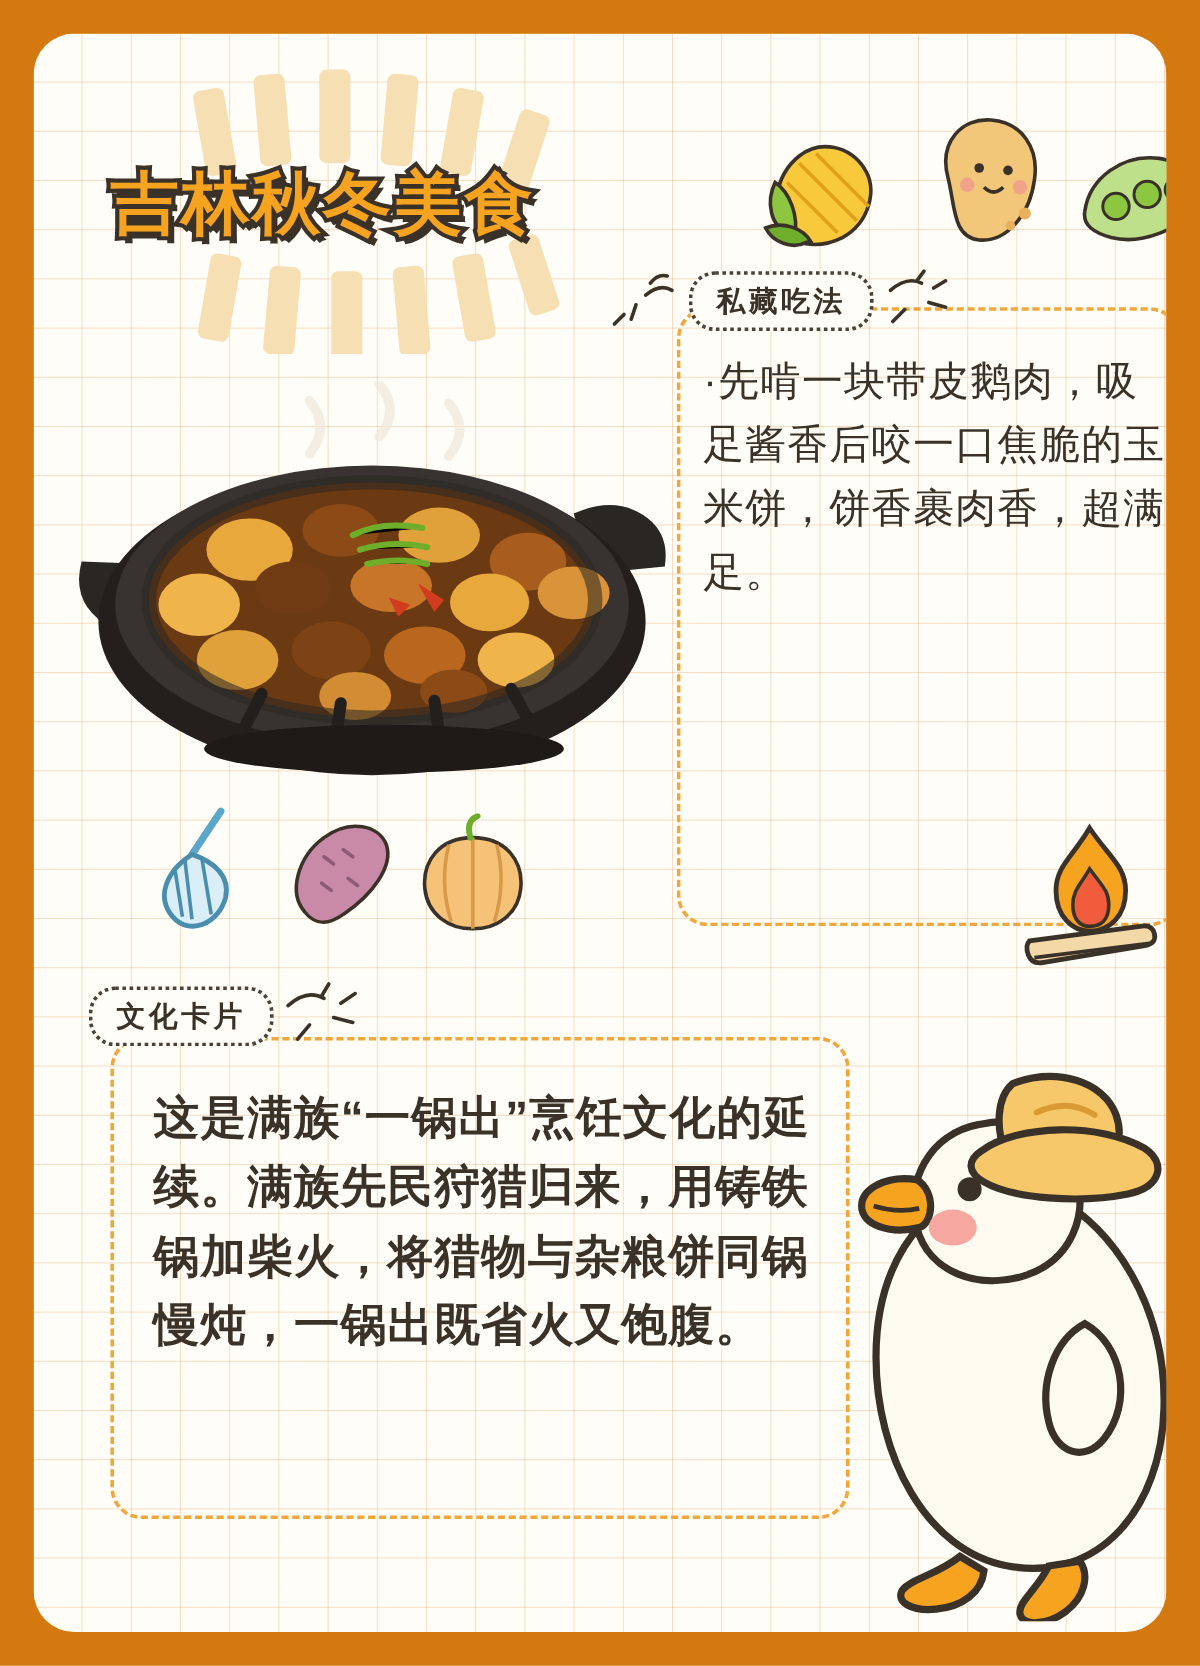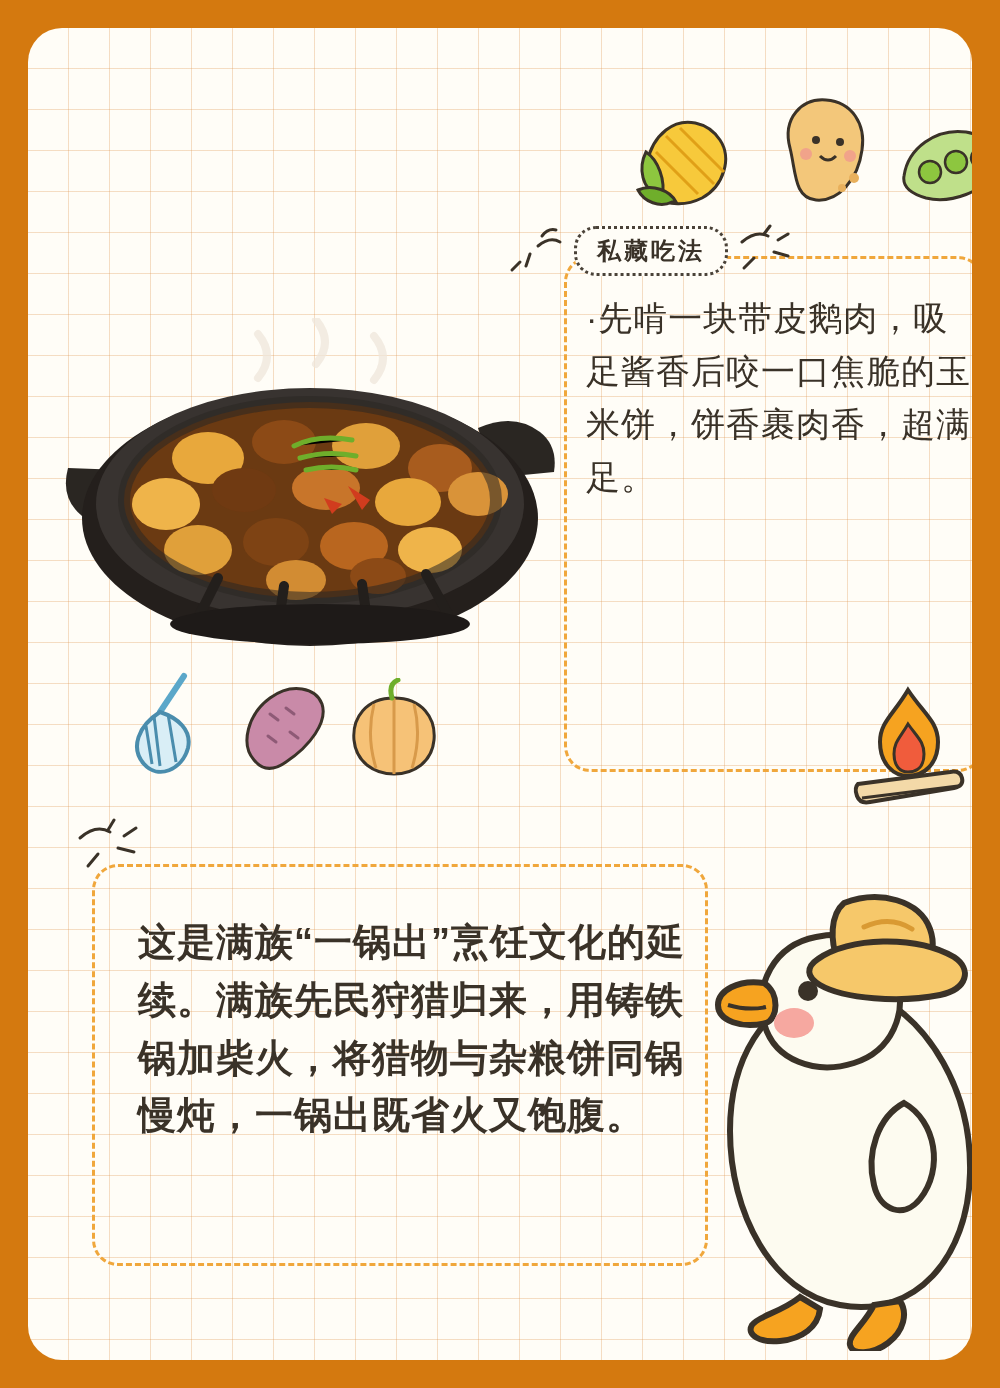--- a/index.html
+++ b/index.html
@@ -63,31 +63,50 @@
     font-size:34px;line-height:1.56;color:#3A3228;font-weight:normal;
     letter-spacing:1px;
   }
   .recipe-text p{margin:0 0 10px 0;}
 
   .culture-text{
     position:absolute;left:100px;top:876px;width:575px;
     font-size:38px;line-height:1.52;color:#3A3228;font-weight:bold;
     letter-spacing:1px;
   }
-  .culture-text p{margin:10px;}
+  .culture-text p{margin:0;}
 
   
   .utensil{position:absolute;}
 </style>
 </head>
 <body>
 
 <div class="poster">
   <div class="card">
 
+    <div class="title-wrap">
+      <svg width="430" height="255" viewBox="0 0 430 255">
+        <g fill="#F7DFB4">
+          <rect x="92" y="34" width="26" height="72" rx="6" transform="rotate(-10 105 70)"></rect>
+          <rect x="140" y="22" width="26" height="76" rx="6" transform="rotate(-5 153 60)"></rect>
+          <rect x="192" y="18" width="26" height="78" rx="6"></rect>
+          <rect x="246" y="22" width="26" height="76" rx="6" transform="rotate(5 259 60)"></rect>
+          <rect x="298" y="34" width="26" height="72" rx="6" transform="rotate(10 311 70)"></rect>
+          <rect x="350" y="52" width="26" height="66" rx="6" transform="rotate(18 363 85)"></rect>
+          <rect x="96" y="172" width="26" height="72" rx="6" transform="rotate(10 109 208)"></rect>
+          <rect x="148" y="182" width="26" height="74" rx="6" transform="rotate(5 161 219)"></rect>
+          <rect x="202" y="186" width="26" height="76" rx="6"></rect>
+          <rect x="256" y="182" width="26" height="74" rx="6" transform="rotate(-5 269 219)"></rect>
+          <rect x="308" y="172" width="26" height="72" rx="6" transform="rotate(-10 321 208)"></rect>
+          <rect x="358" y="156" width="26" height="66" rx="6" transform="rotate(-18 371 189)"></rect>
+        </g>
+      </svg>
+      <div class="title-text">吉林秋冬美食</div>
+    </div>
 
     <svg class="veg" style="left:608px;top:78px;" width="110" height="105" viewBox="0 0 110 105">
       <path d="M20 90 C4 72 10 40 30 24 C48 10 72 16 84 34 C96 52 88 80 66 92 C50 100 32 100 20 90Z" fill="#F7C93B" stroke="#3A3228" stroke-width="3"></path>
       <path d="M30 30 L78 78 M44 22 L88 66 M20 46 L62 88" stroke="#E0A017" stroke-width="3"></path>
       <path d="M22 88 C6 84 2 62 10 46 C22 54 30 74 26 92Z" fill="#8DC63F" stroke="#3A3228" stroke-width="3"></path>
       <path d="M36 96 C24 102 8 96 2 84 C16 78 34 84 40 96Z" fill="#6FAE2B" stroke="#3A3228" stroke-width="3"></path>
     </svg>
 
     <svg class="veg" style="left:740px;top:64px;" width="110" height="118" viewBox="0 0 110 118">
       <path d="M22 56 C14 26 34 6 58 8 C84 10 98 32 94 58 C90 88 70 110 48 108 C26 106 28 80 22 56Z" fill="#F3C77A" stroke="#3A3228" stroke-width="3"></path>
@@ -210,20 +229,21 @@
 
     <svg class="utensil" style="left:316px;top:650px;" width="100" height="102" viewBox="0 0 100 102">
       <path d="M50 20 C22 20 8 40 10 62 C12 84 30 96 50 96 C70 96 88 84 90 62 C92 40 78 20 50 20Z" fill="#F6C277" stroke="#3A3228" stroke-width="3"></path>
       <path d="M30 26 q-8 32 2 64 M70 26 q8 32 -2 64 M50 20 v76" stroke="#D89A4A" stroke-width="3" fill="none"></path>
       <path d="M48 20 q-4 -14 6 -18" stroke="#6FAE2B" stroke-width="5" fill="none" stroke-linecap="round"></path>
     </svg>
 
     <div class="dashbox" style="left:64px;top:836px;width:610px;height:396px;"></div>
 
     <div class="tagline" style="left:46px;top:790px;">
+      <div class="tag">文化卡片</div>
       <svg width="80" height="58" viewBox="0 0 80 58">
         <g stroke="#3A3228" stroke-width="3" fill="none" stroke-linecap="round">
           <path d="M6 20 q16 -14 30 -6"></path>
             <path d="M34 12 l6 -10"></path>
             <path d="M50 18 l12 -8"></path>
           <path d="M44 30 l16 4"></path>
             <path d="M24 36 l-10 12"></path>
         </g>
       </svg>
     </div>

